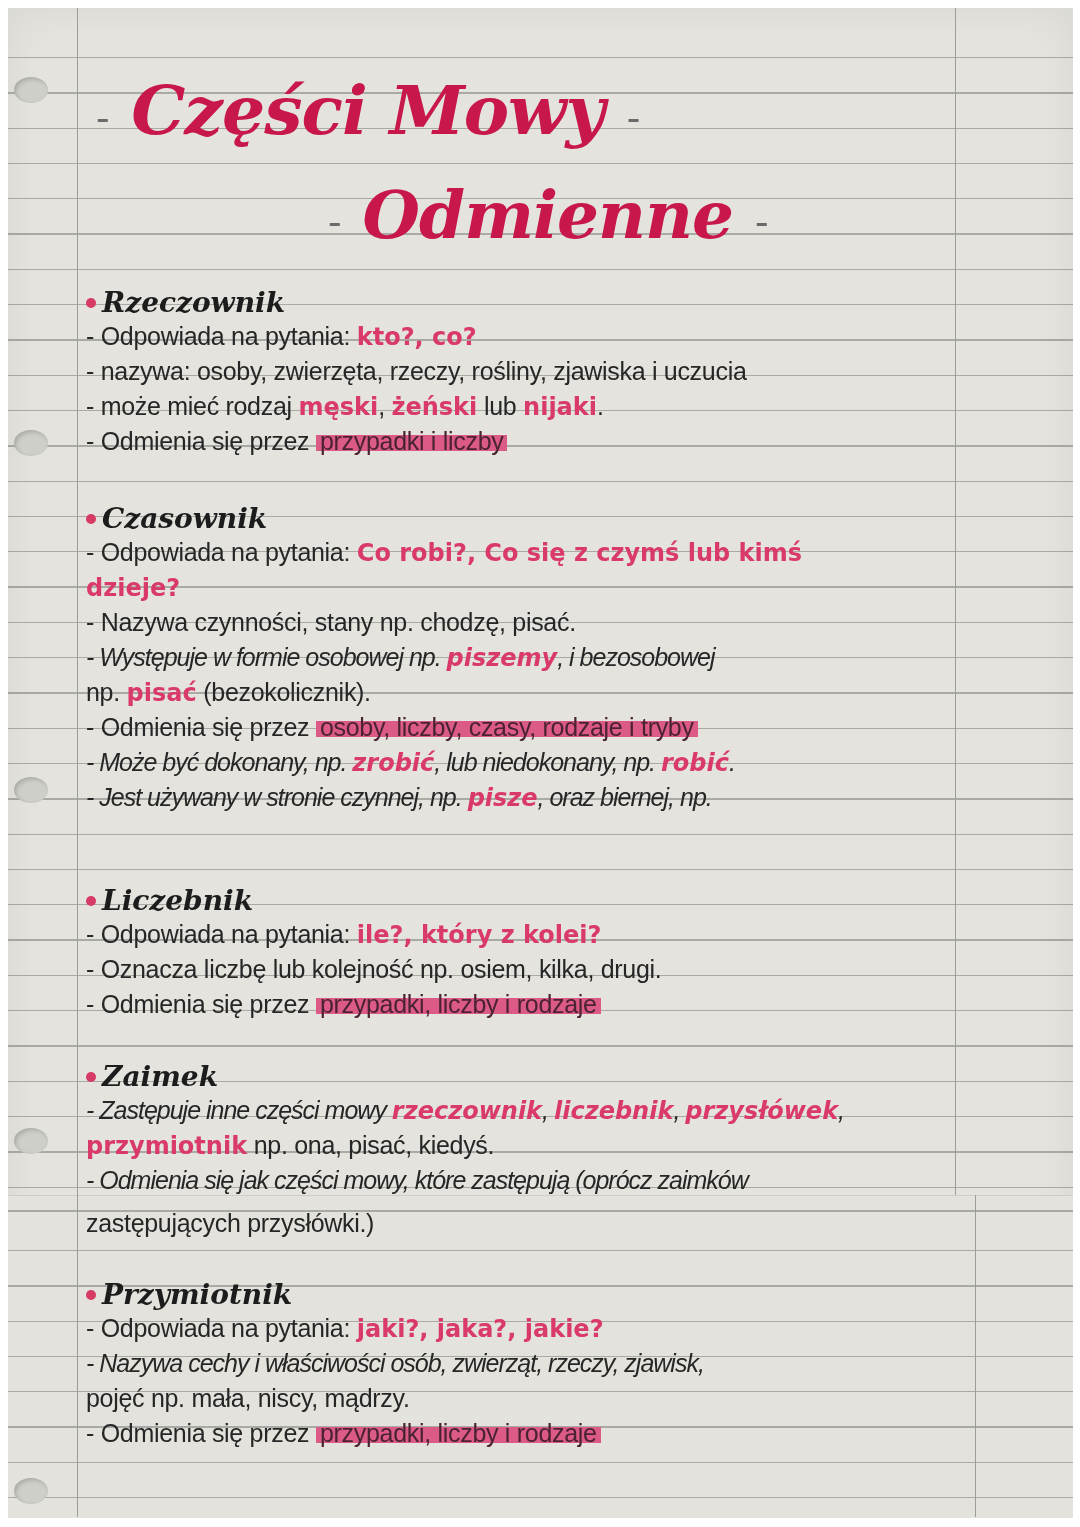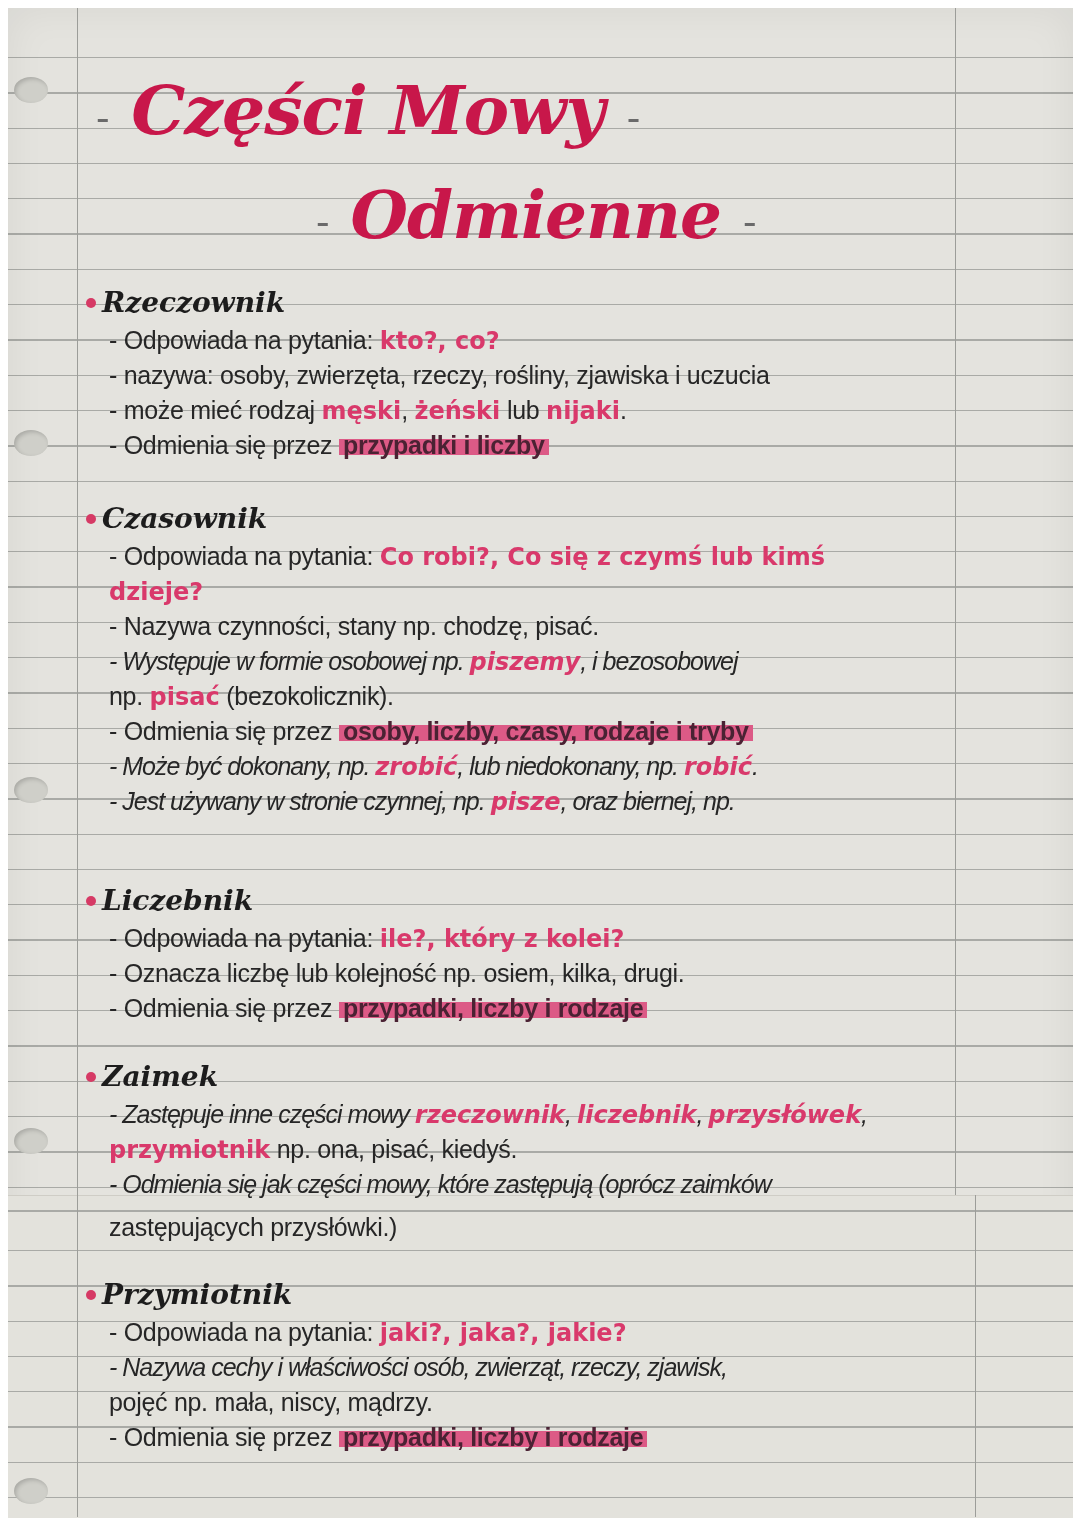--- a/index.html
+++ b/index.html
@@ -22,31 +22,31 @@
     border-top:1px solid #cfcdc6;
   }
   .margin-left { position:absolute; left:77px; top:8px; width:1.4px; height:1509px; background:#9c9d99; }
   .margin-right { position:absolute; left:955px; top:8px; width:1.4px; height:1187px; background:#9c9d99; }
   .margin-right-lower { position:absolute; left:975px; top:1195px; width:1.4px; height:322px; background:#9c9d99; }
   .hole { position:absolute; left:14px; width:34px; height:26px; border-radius:50%;
           background:#cfcfc9; box-shadow: inset 2px 2px 4px rgba(0,0,0,0.18); }
 
   .title { position:absolute; color:#c8174a; font-family:"DejaVu Serif", serif; font-style:italic; font-weight:bold; white-space:nowrap; }
   .title-main { left:96px; top:70px; font-size:68px; letter-spacing:-1px; }
-  .title-sub  { left:316px; top:176px; font-size:66px; letter-spacing:-1px;text-align:right; }
+  .title-sub  { left:328px; top:176px; font-size:66px; letter-spacing:-1px;text-align:right; }
   .dash { color:#6a6a6a; font-style:normal; font-weight:normal; font-size:40px; vertical-align:middle; }
 
   .section { position:absolute; left:86px; width:900px; }
   .heading { height:36px; line-height:36px; white-space:nowrap; }
   .bullet { display:inline-block; width:10px; height:10px; border-radius:50%; background:#d63a65; vertical-align:middle; margin-right:6px; }
   .heading-text { font-family:"DejaVu Serif", serif; font-style:italic; font-weight:bold; font-size:28px; color:#1c1c1c; vertical-align:middle; }
-  .line { height:35px; line-height:40px; font-size:25px; color:#262626; white-space:nowrap; letter-spacing:-0.3px;margin-left:23px; }
+  .line { height:35px; line-height:33px; font-size:25px; color:#262626; white-space:nowrap; letter-spacing:-0.3px; }
   .line.tight { letter-spacing:-1px;font-style:italic; }
   .pink { color:#d9396b; font-weight:bold; font-family:"DejaVu Sans", sans-serif; font-size:24px; letter-spacing:0; }
-  .hl { background: linear-gradient(to bottom, transparent 30%, #dc5a86 30%, #dc5a86 85%, transparent 85%); color:#4a2233; padding:0 4px;font-weight:bold; }
+  .hl { background: linear-gradient(to bottom, transparent 30%, #dc5a86 30%, #dc5a86 85%, transparent 85%); color:#4a2233; padding:0 4px; }
 </style>
 </head>
 <body>
 
 <div class="sheet"></div>
 <div class="sheet-lower"></div>
 <div class="margin-left"></div>
 <div class="margin-right"></div>
 <div class="margin-right-lower"></div>
 

